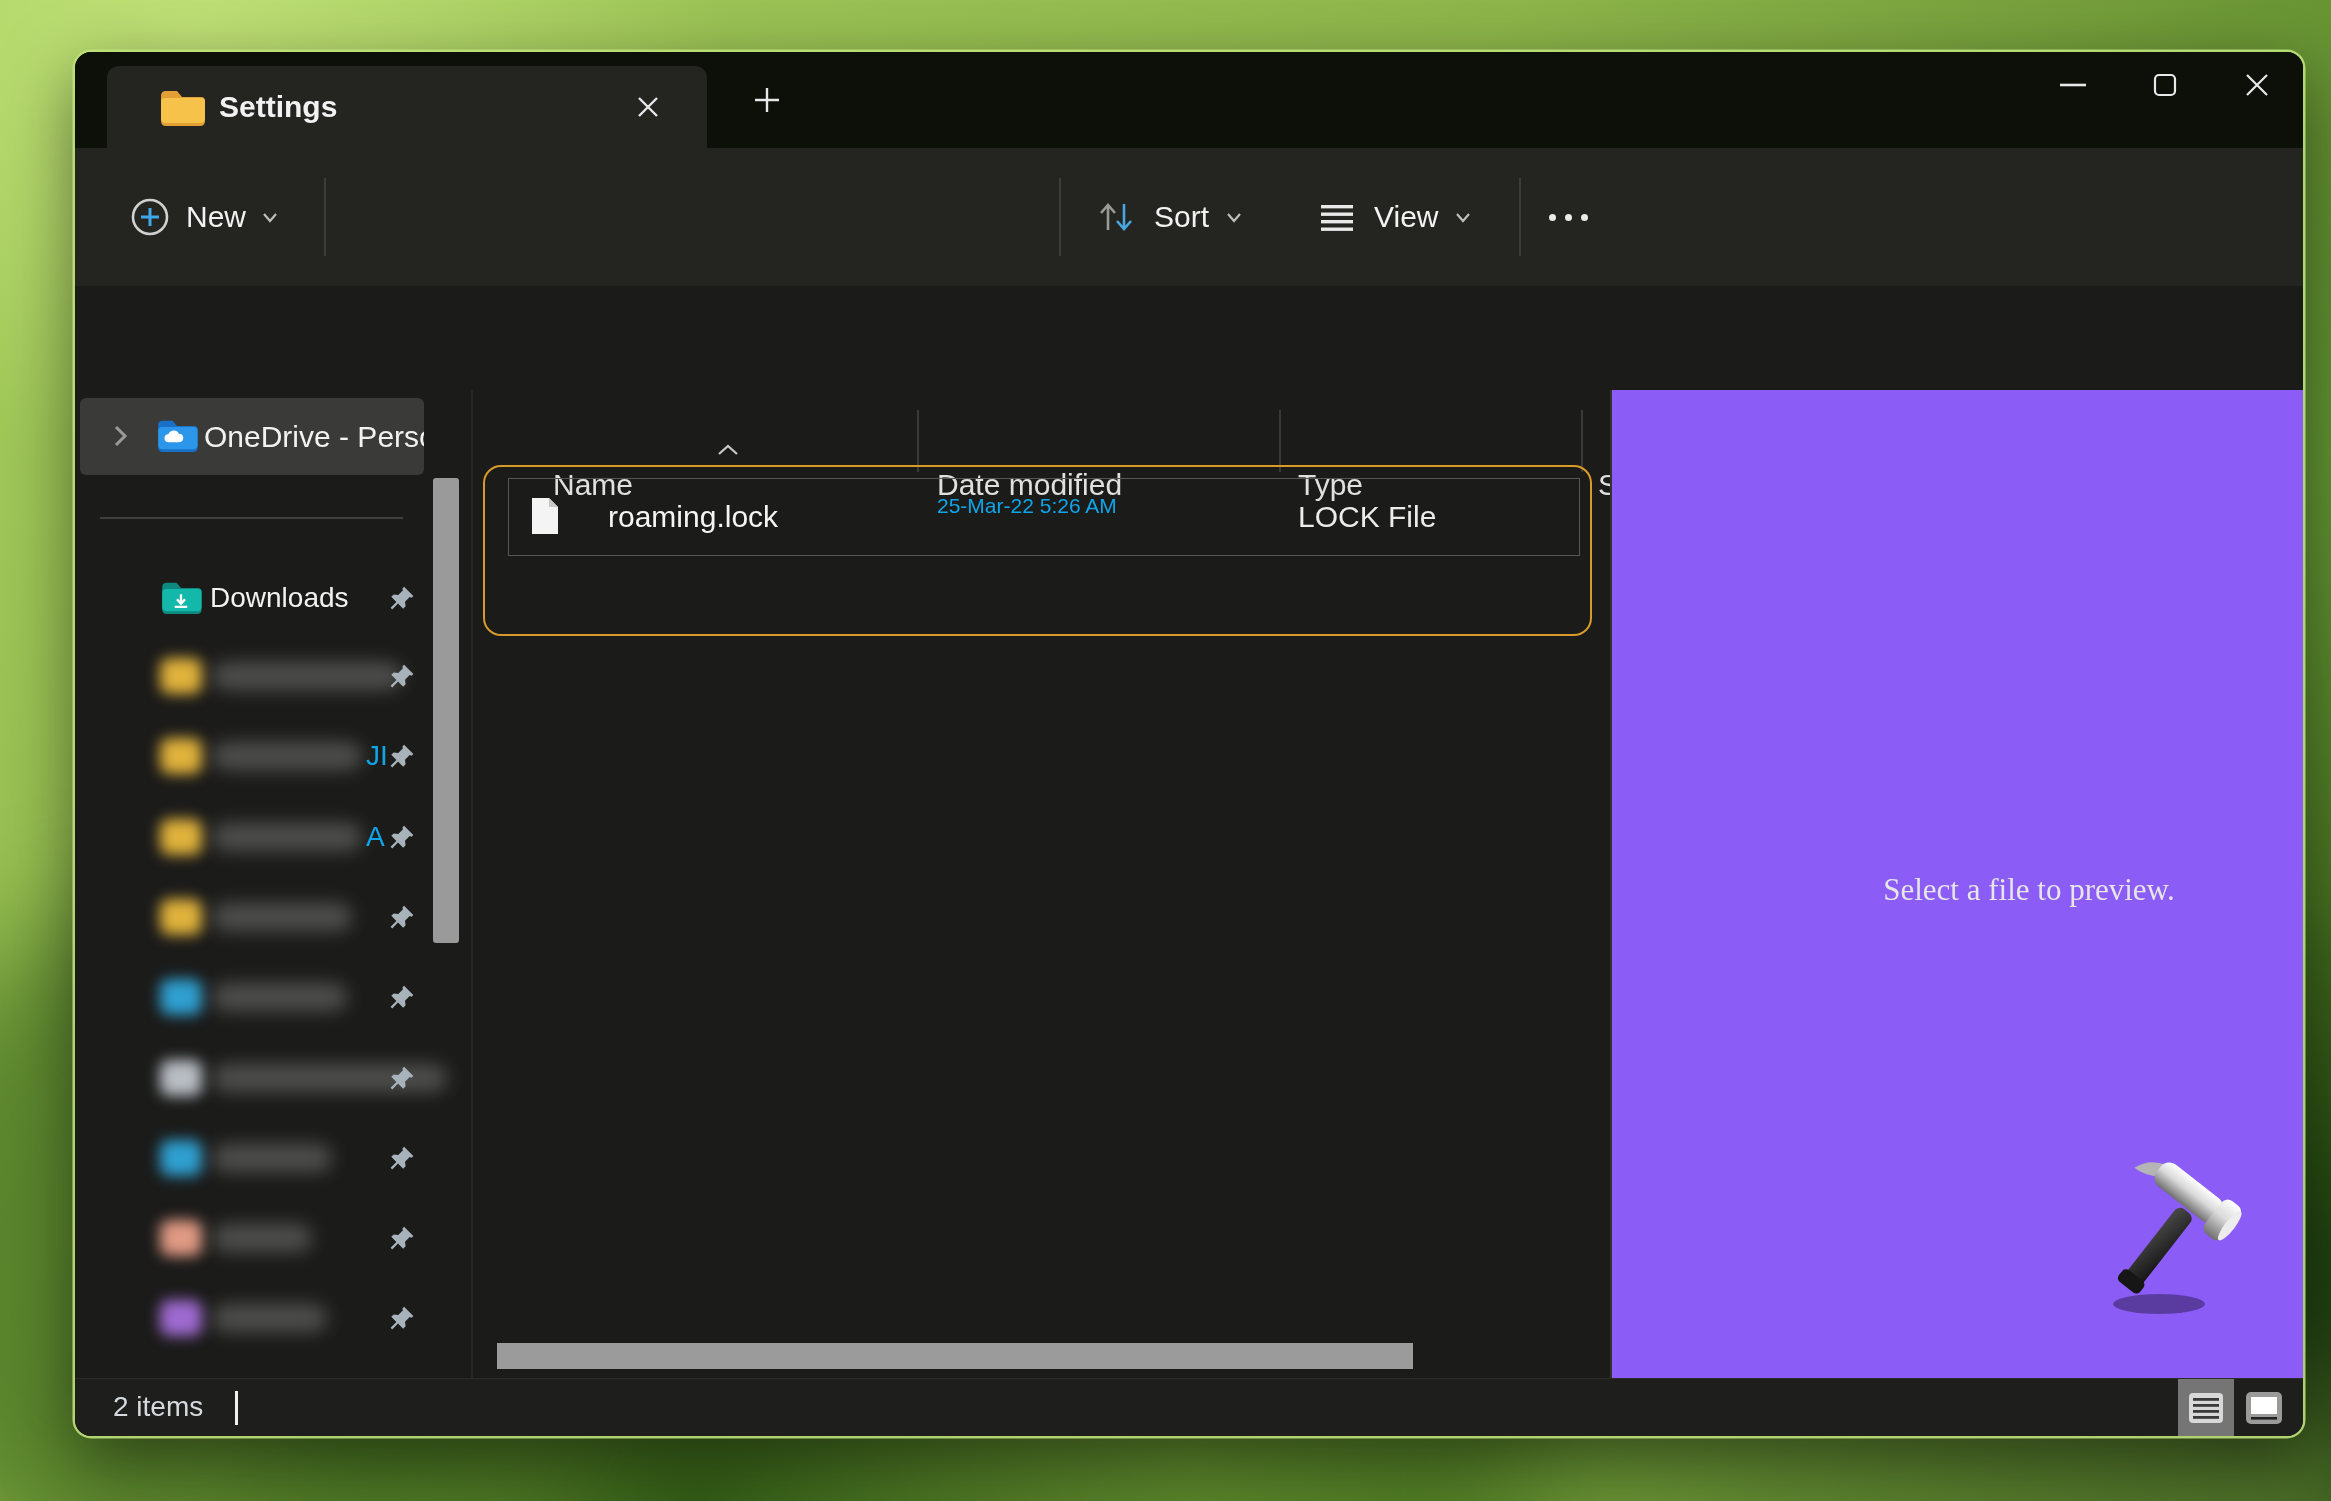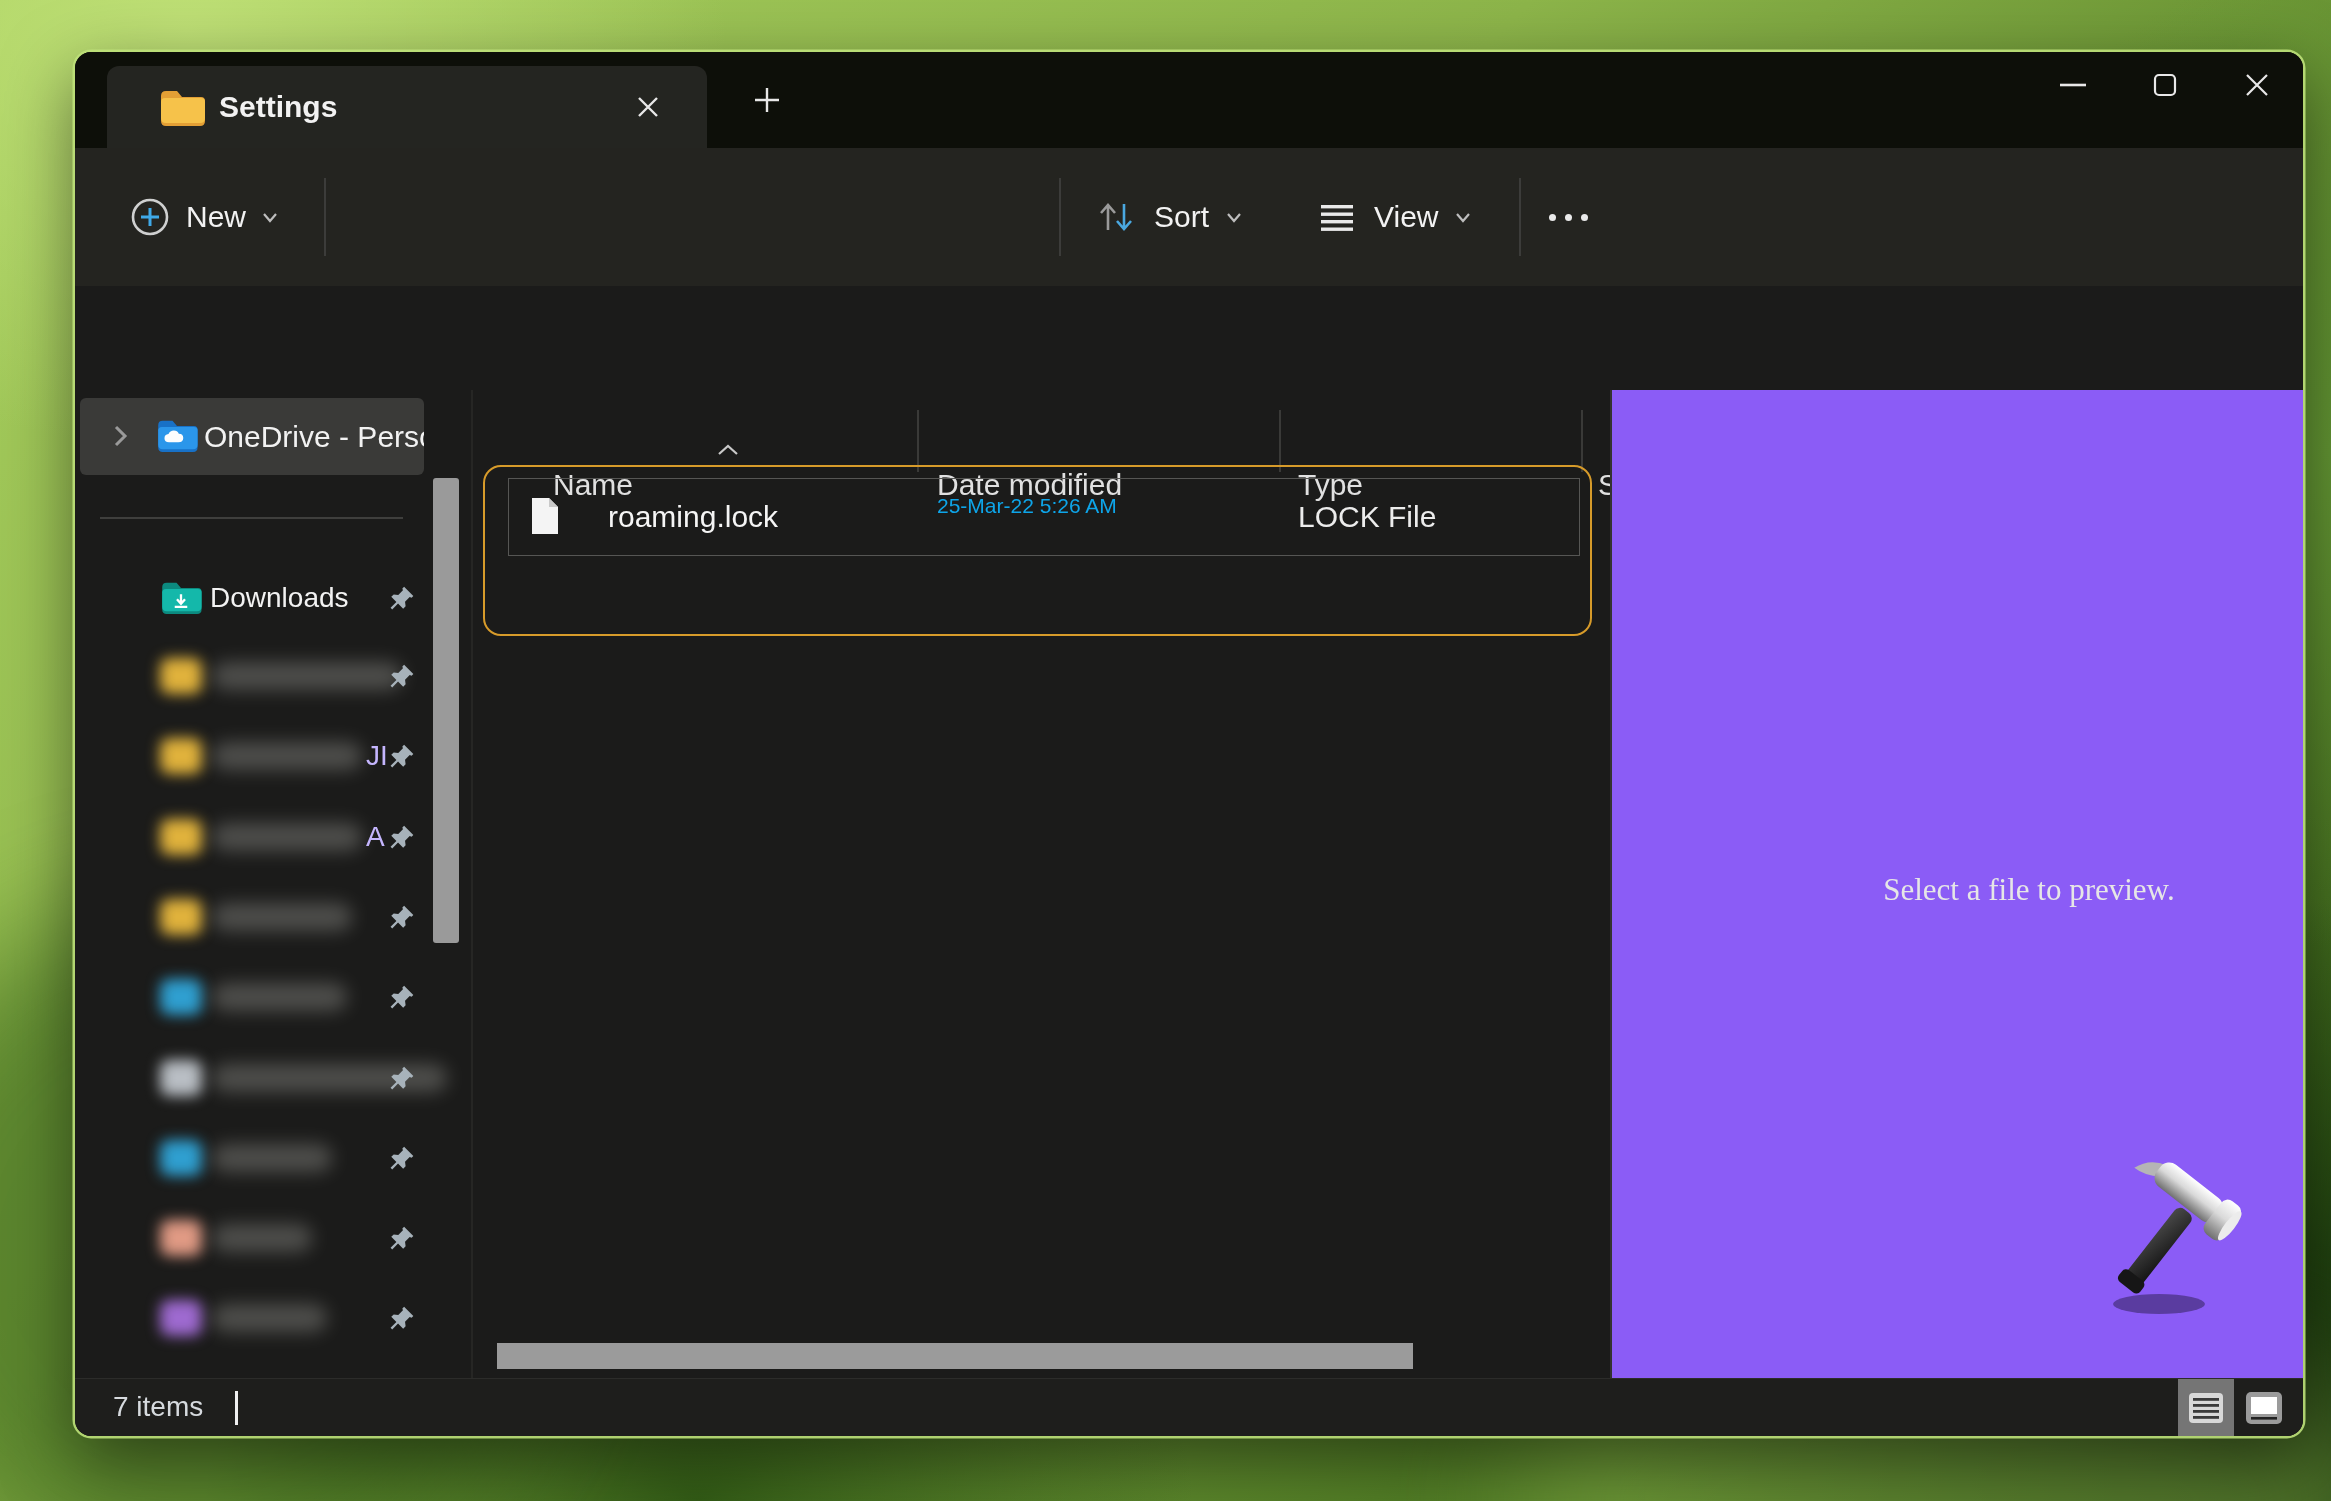--- a/index.html
+++ b/index.html
@@ -80,21 +80,21 @@
   .onedrive-row .lbl { position:absolute; left:124px; top:22px; font-size:30px; color:#f2f2f2; }
   .side-div { position:absolute; left:25px; top:127px; width:303px; height:2px; background:#3f3f3d; }
   .side-row { position:absolute; left:5px; width:370px; height:58px; }
   .side-row .fico { position:absolute; left:80px; top:10px; }
   .side-row .lbl { position:absolute; left:130px; top:12px; font-size:28px; color:#f2f2f2; }
   .side-row .pin { position:absolute; left:308px; top:14px; }
   .redacted .blob-ico { position:absolute; left:80px; top:10px; width:42px; height:36px;
     border-radius:9px; filter:blur(7px); }
   .redacted .blob-pill { position:absolute; left:132px; top:14px; height:28px;
     border-radius:14px; background:#787874; opacity:.55; filter:blur(9px); }
-  .redacted .suffix { position:absolute; left:286px; top:12px; font-size:28px; color:#c4b5fd; }
+  .redacted .suffix { position:absolute; left:286px; top:12px; font-size:28px; color:#0ea5e9; }
   .side-scroll { position:absolute; left:358px; top:88px; width:26px; height:465px;
     background:#9a9a9a; border-radius:3px; }
 
   
   .filearea { position:absolute; left:400px; top:0; width:1135px; height:100%; overflow:hidden; }
   .col-head { position:absolute; top:78px; font-size:30px; color:#e0e0e0; }
   .head-sep { position:absolute; top:20px; width:2px; height:62px; background:#3a3a38; }
   .sort-ind { position:absolute; left:240px; top:52px; }
   .sel-box { position:absolute; left:8px; top:75px; width:1109px; height:171px;
     border:2.5px solid #d79b2a; border-radius:18px; }
@@ -478,21 +478,21 @@
       <div class="h-scroll"></div>
     </div>
 
     <div class="pane-div"></div>
     <div class="preview">
       <div class="msg">Select a file to preview.</div>
     </div>
   </div>
 
   <div class="statusbar">
-    <span class="status-items">7 items</span>
+    <span class="status-items">2 items</span>
     <span class="status-caret"></span>
     <div class="view-btn vb-details">
       <svg width="38" height="34" viewBox="0 0 38 34">
         <rect x="2" y="2" width="34" height="30" rx="4" fill="#d8d8d8"></rect>
         <rect x="6" y="7" width="26" height="2.8" fill="#3a3a3a"></rect>
         <rect x="6" y="13" width="26" height="2.8" fill="#3a3a3a"></rect>
         <rect x="6" y="19" width="26" height="2.8" fill="#3a3a3a"></rect>
         <rect x="6" y="25" width="26" height="2.8" fill="#3a3a3a"></rect>
       </svg>
     </div>

